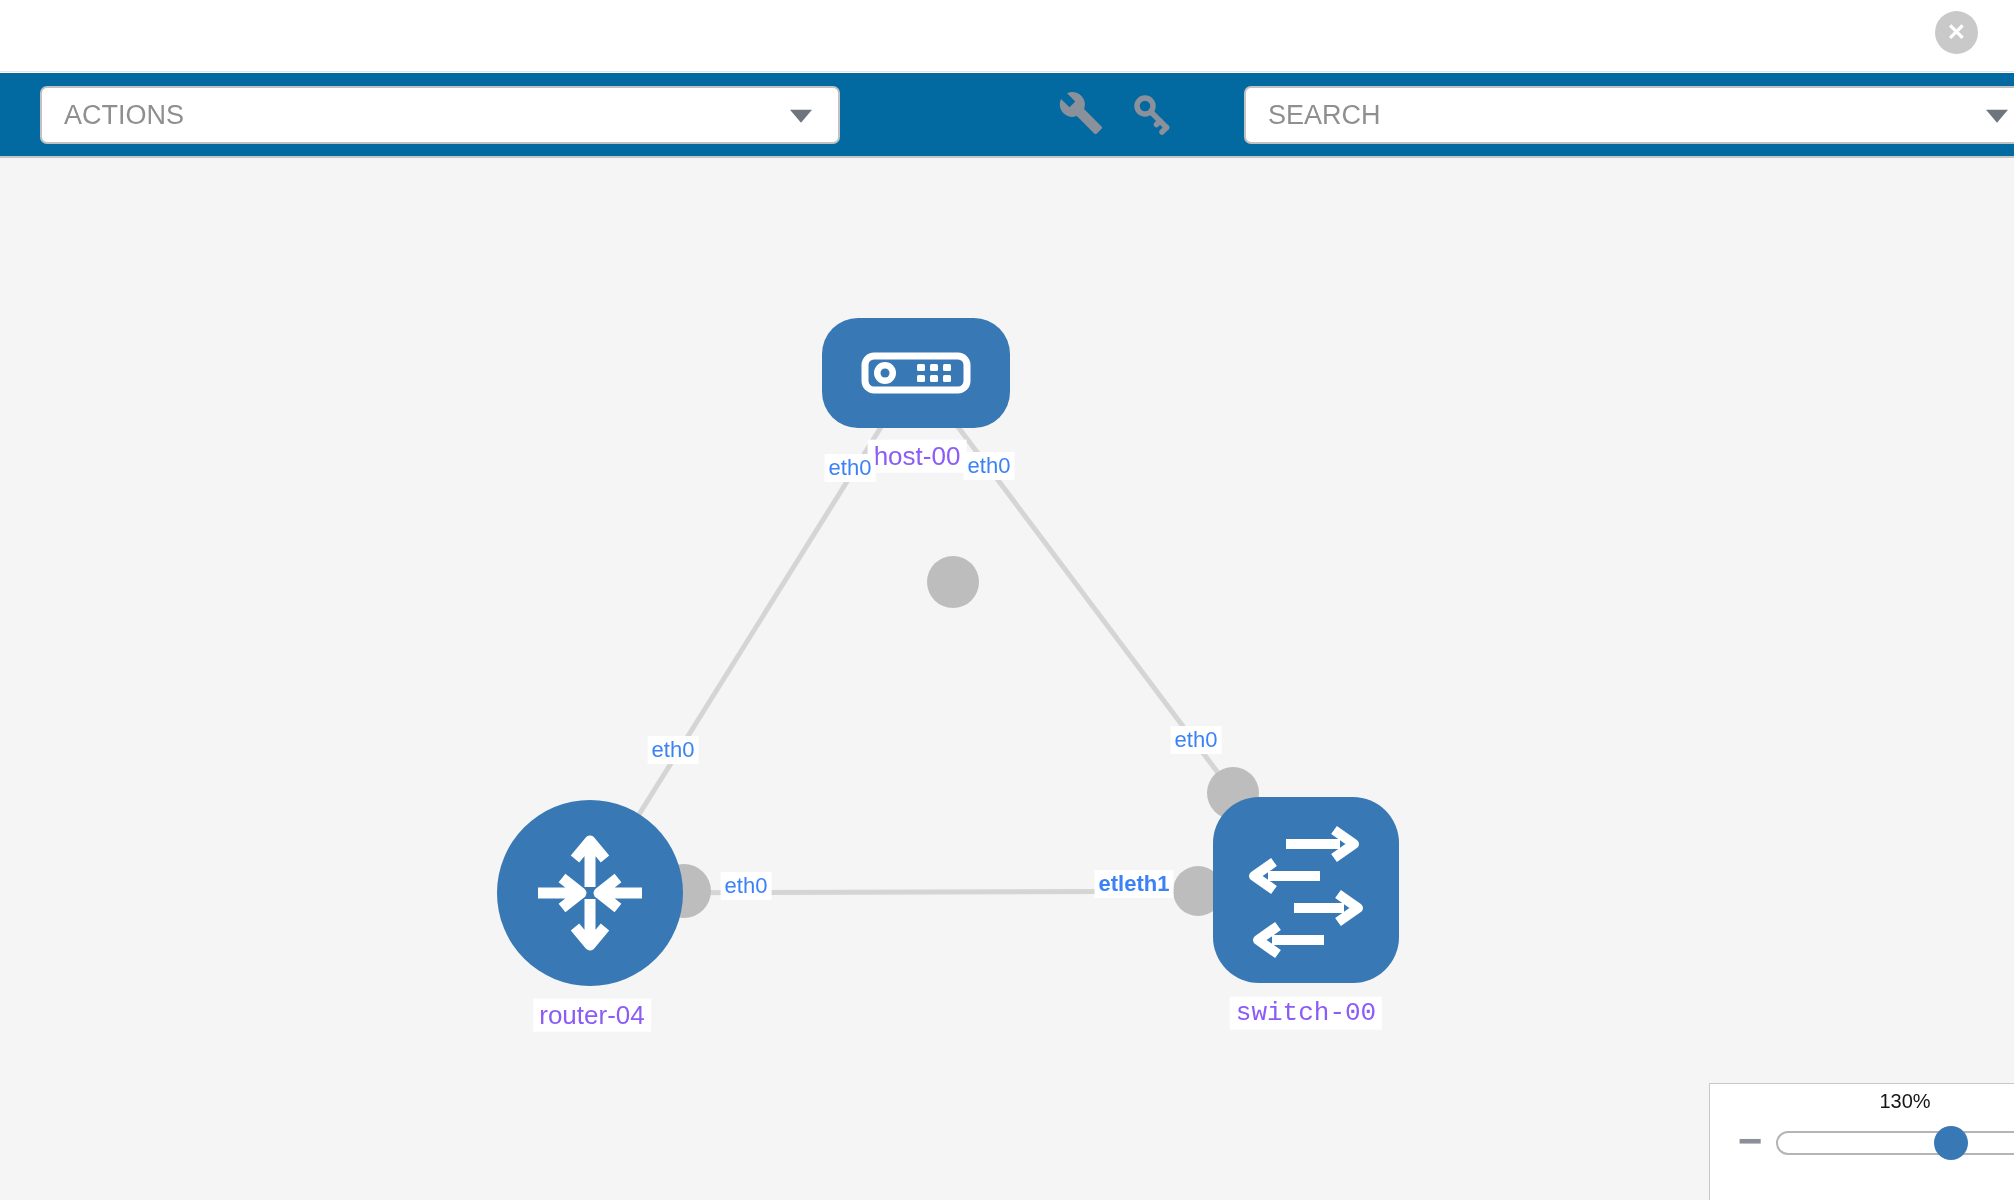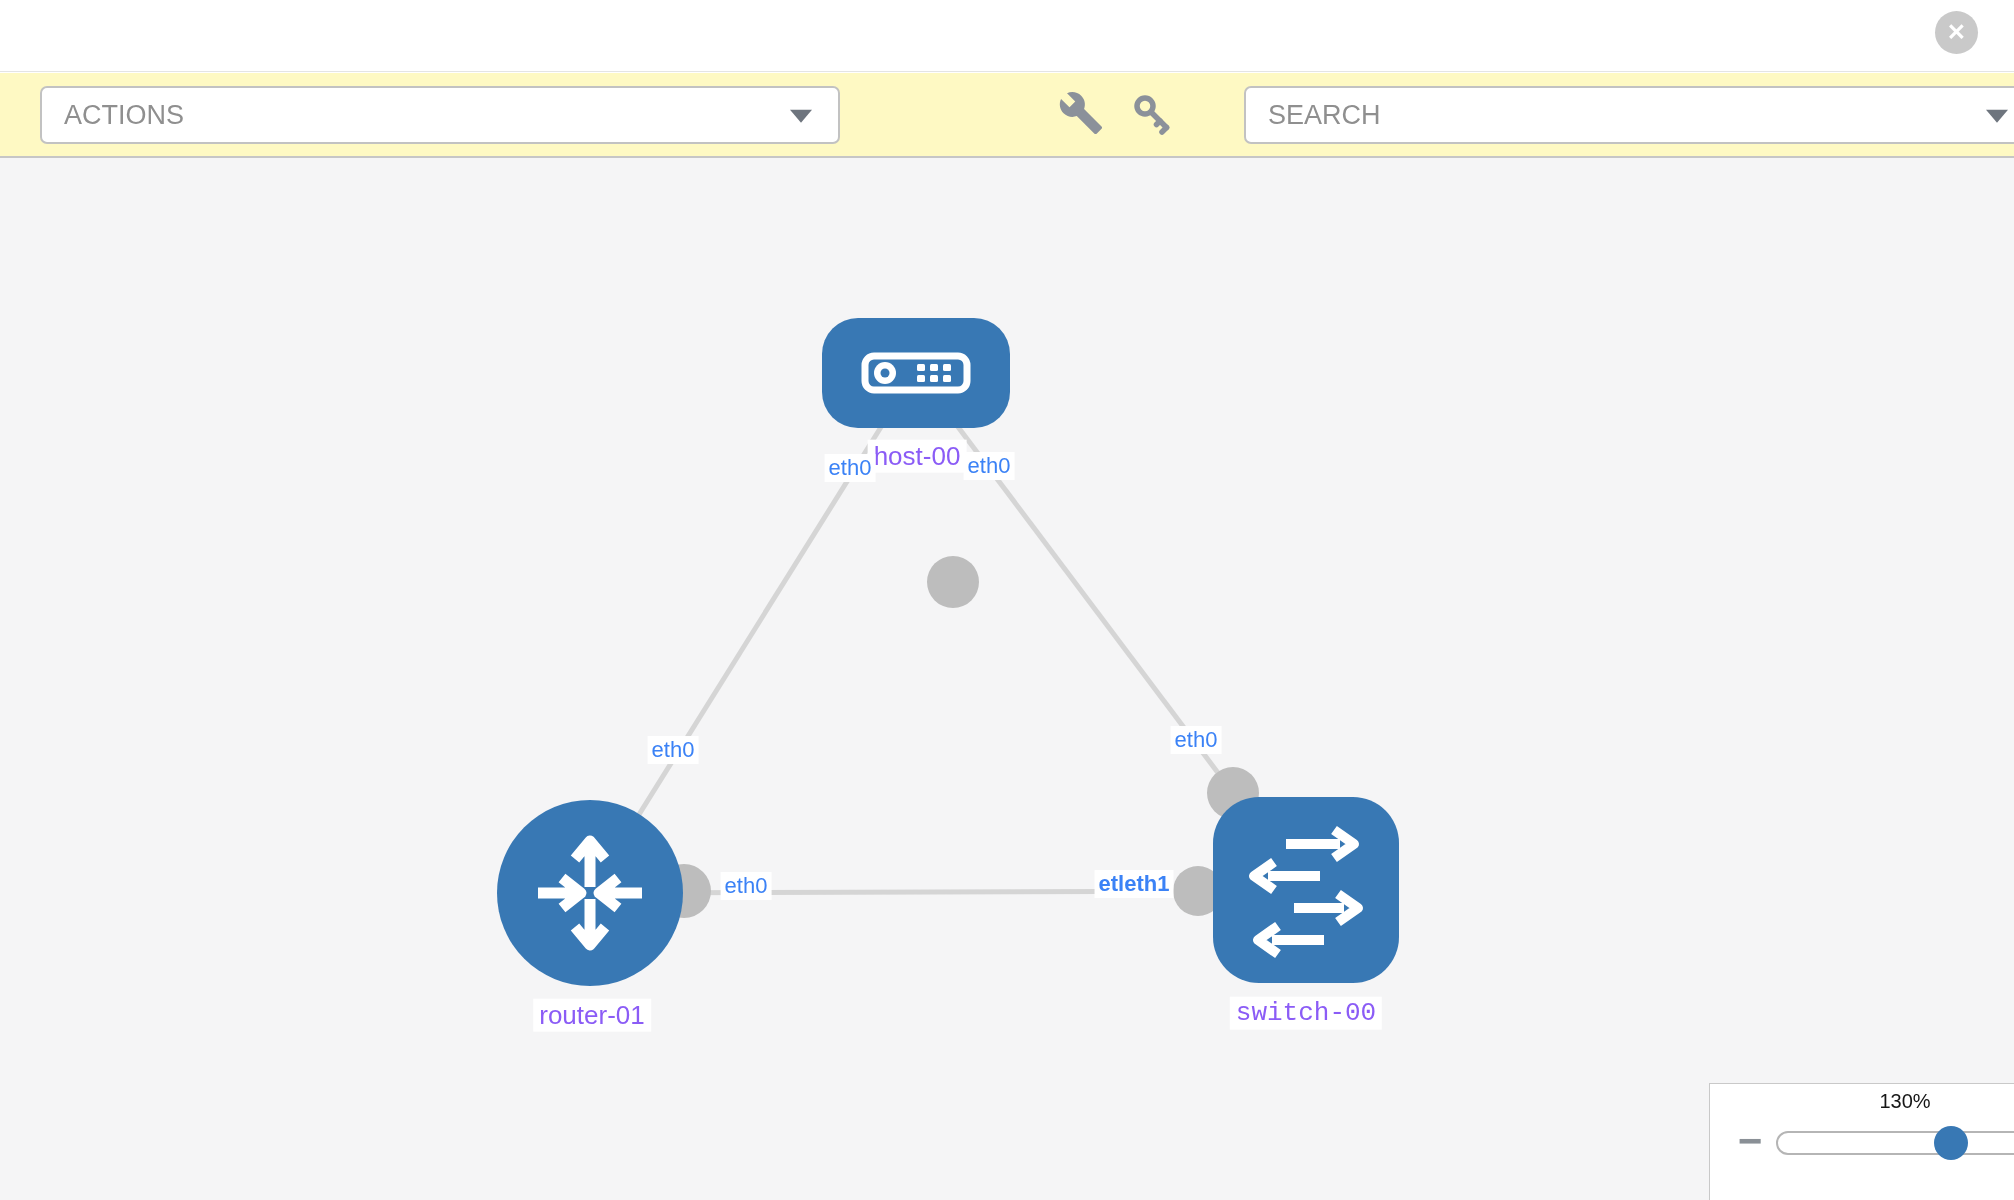--- a/index.html
+++ b/index.html
@@ -5,21 +5,21 @@
   html,body{margin:0;padding:0;background:#ffffff;}
   .app{
     position:relative;width:2014px;height:1200px;overflow:hidden;
     font-family:"Liberation Sans",sans-serif;background:#ffffff;
   }
   
   .header{position:absolute;left:0;top:0;width:100%;height:72px;background:#ffffff;border-bottom:1px solid #e4e4e4;box-sizing:border-box;}
   .page-title{position:absolute;left:40px;top:50%;transform:translateY(-50%);font-size:30px;font-weight:700;color:#4a4a4a;white-space:nowrap;}
   .close-btn{position:absolute;left:1935px;top:11px;width:43px;height:43px;border-radius:50%;background:#c9c9c9;color:#ffffff;font-size:23px;font-weight:700;display:flex;align-items:center;justify-content:center;cursor:pointer;}
   
-  .toolbar{position:absolute;left:0;top:73px;width:100%;height:85px;background:#fef9c3;border-bottom:2px solid #c6c6c6;box-sizing:border-box;}
+  .toolbar{position:absolute;left:0;top:73px;width:100%;height:85px;background:#0369a1;border-bottom:2px solid #c6c6c6;box-sizing:border-box;}
   .dropdown{position:absolute;top:13px;height:58px;background:#ffffff;border:2px solid #c2c2c2;border-radius:7px;box-sizing:border-box;display:flex;align-items:center;cursor:pointer;}
   .dropdown .dd-label{margin-left:22px;font-size:27px;color:#8f8f8f;}
   .caret{position:absolute;right:26px;top:50%;transform:translateY(-40%);width:0;height:0;border-left:11px solid transparent;border-right:11px solid transparent;border-top:13px solid #6e757e;}
   .dd-actions{left:40px;width:800px;}
   .dd-search{left:1244px;width:792px;text-align:right;}
   .tool-icon{position:absolute;top:50%;transform:translateY(-50%);cursor:pointer;}
   .tool-wrench{left:1058px;}
   .tool-key{left:1128px;}
   
   .canvas{position:absolute;left:0;top:158px;width:2014px;height:1042px;background:#f5f5f6;}
@@ -125,21 +125,21 @@
         <g fill="none" stroke="#ffffff" stroke-width="10" stroke-linejoin="round">
           <path d="M-20 -46 H34 M28 -60 L48 -46 L28 -32"></path>
           <path d="M14 -14 H-38 M-32 -28 L-52 -14 L-32 0"></path>
           <path d="M-12 18 H38 M32 4 L52 18 L32 32"></path>
           <path d="M18 50 H-34 M-28 36 L-48 50 L-28 64"></path>
         </g>
       </svg>
     </div>
 
     <div class="tlabel nlabel" style="left:917px;top:298px;">host-00</div>
-    <div class="tlabel nlabel" style="left:592px;top:857px;">router-01</div>
+    <div class="tlabel nlabel" style="left:592px;top:857px;">router-04</div>
     <div class="tlabel nlabel" style="left:1306px;top:855px;font-family:Liberation Mono, monospace;">switch-00</div>
 
     <div class="tlabel" style="left:850px;top:310px;">eth0</div>
     <div class="tlabel" style="left:989px;top:308px;">eth0</div>
     <div class="tlabel" style="left:673px;top:592px;">eth0</div>
     <div class="tlabel" style="left:1196px;top:582px;">eth0</div>
     <div class="tlabel" style="left:746px;top:728px;">eth0</div>
     <div class="tlabel" style="left:1134px;top:726px;font-weight:bold;">etleth1</div>
   </div>
 

